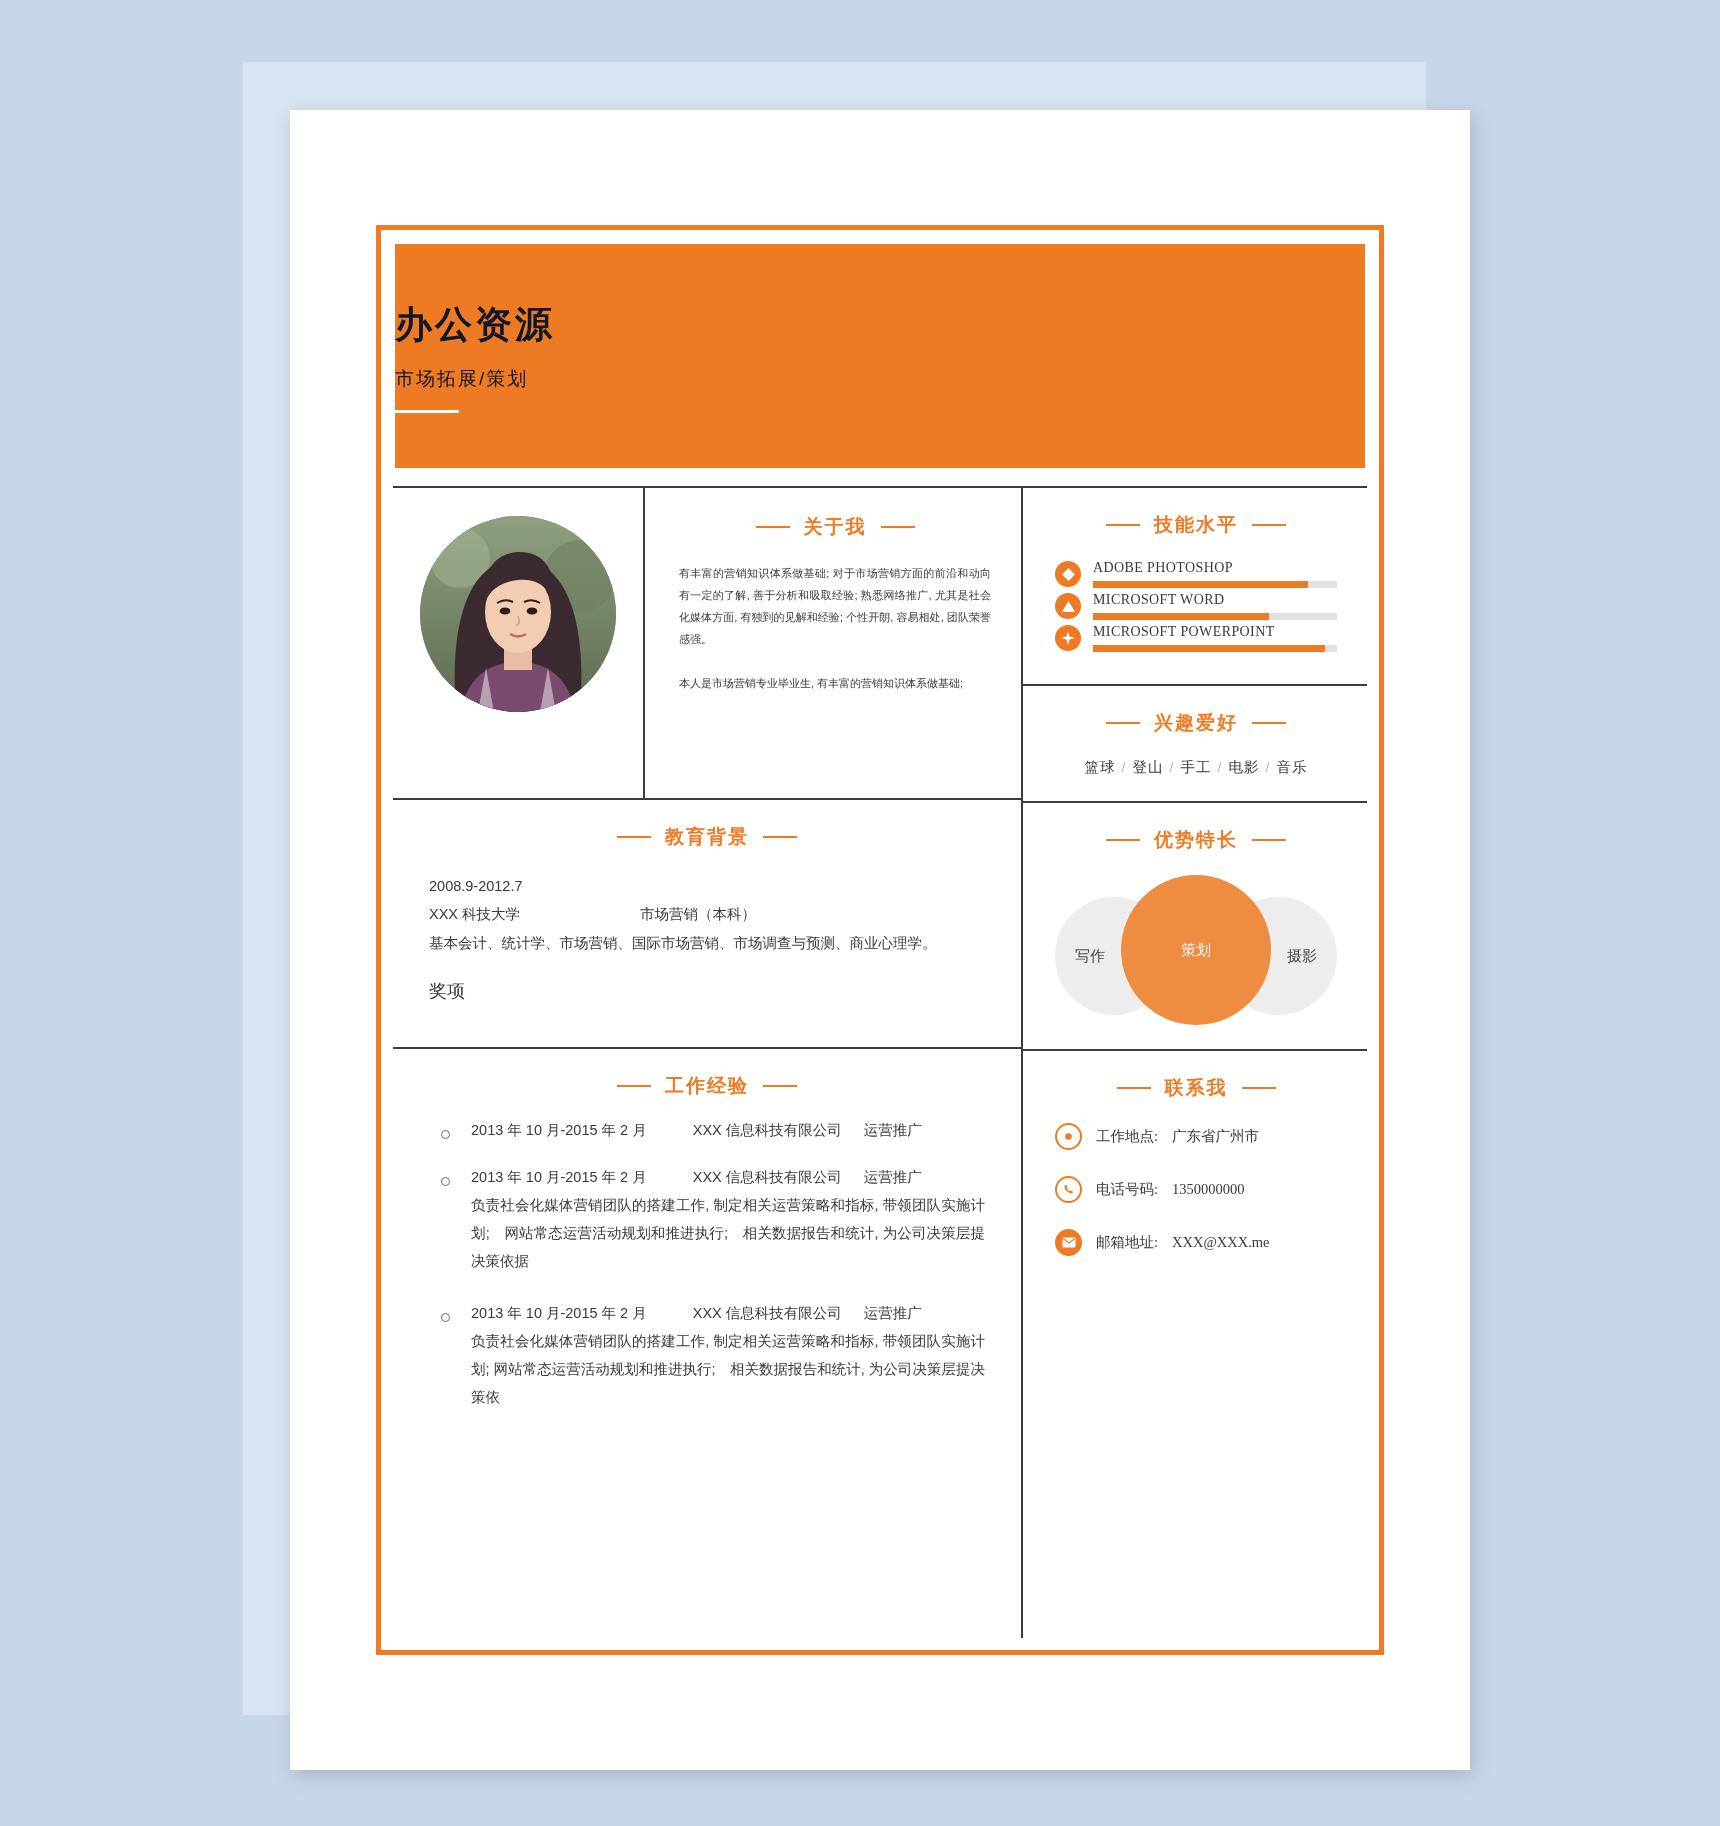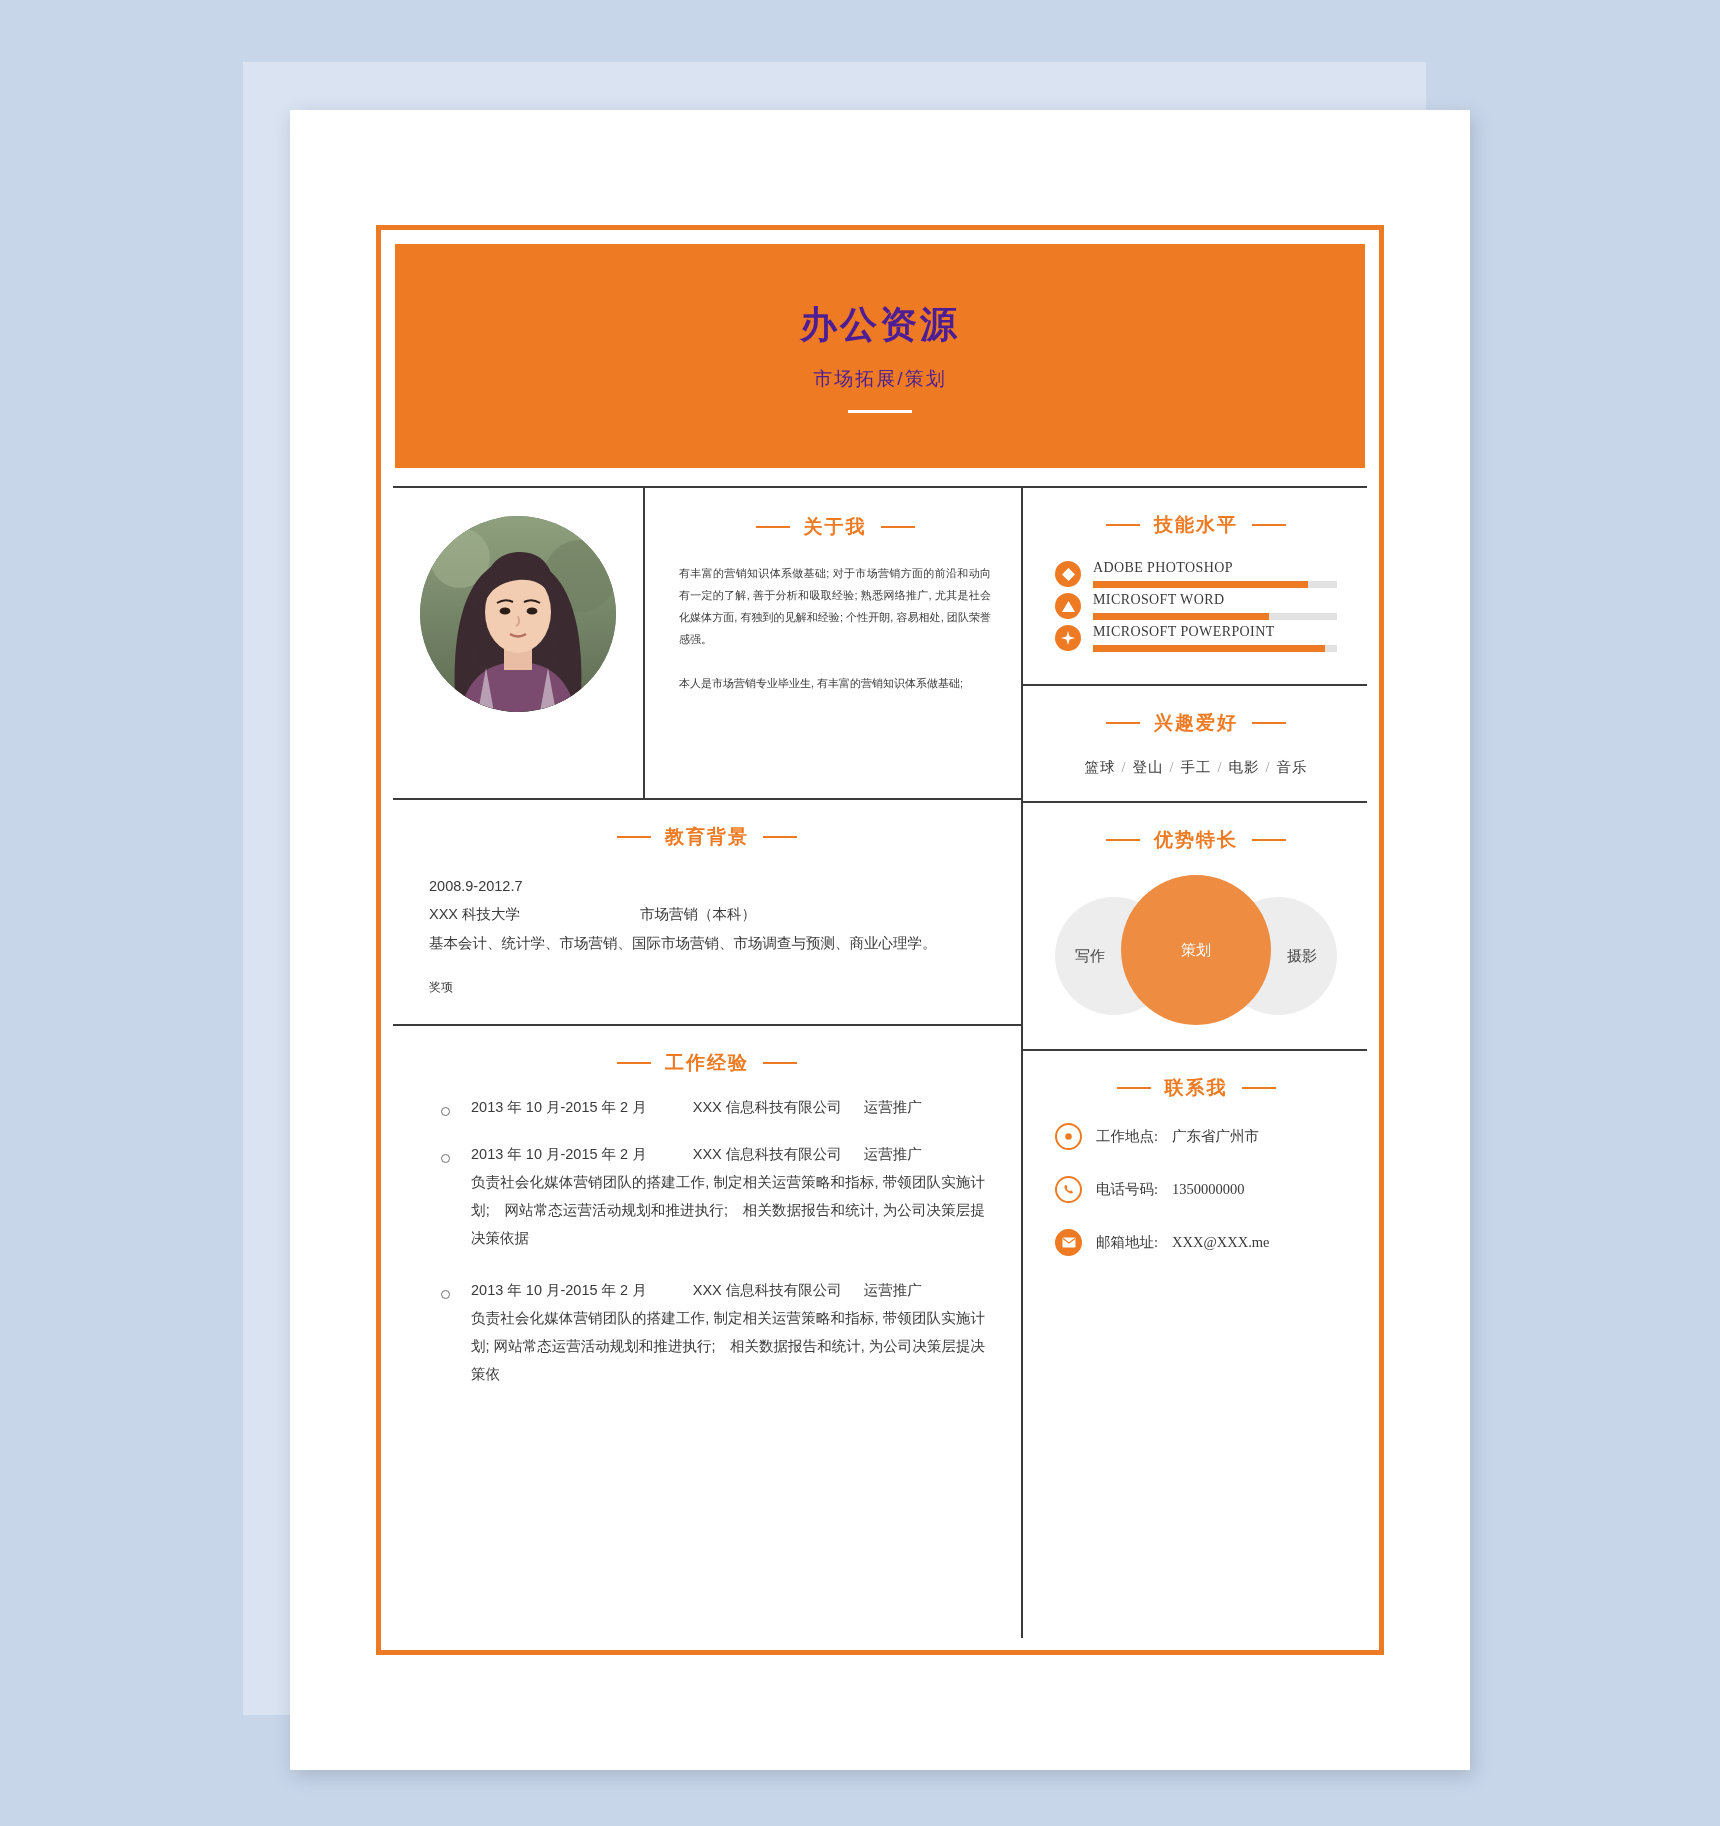--- a/index.html
+++ b/index.html
@@ -46,23 +46,23 @@
     position: absolute;
     left: 12px;
     top: 12px;
     right: 12px;
     height: 228px;
     background: #ee7b23;
     border: 2px solid #ffffff;
     box-sizing: border-box;
     display: flex;
     flex-direction: column;
-    align-items: center;
+    align-items: flex-start;
     justify-content: center;
-    color: #4c1d95;
+    color: #0f172a;
   }
   .header .name {
     font-size: 37px;
     font-weight: bold;
     letter-spacing: 3px;
     margin-bottom: 16px;
   }
   .header .subtitle {
     font-size: 19px;
     letter-spacing: 2px;
@@ -154,24 +154,24 @@
   }
   .block.last { border-bottom: none; }
 
   .edu-line {
     font-size: 14.5px;
     color: #3a3a3a;
     line-height: 1.95;
   }
   .edu-line .major { margin-left: 120px; }
   .awards-title {
-    font-size: 12px;
+    font-size: 18px;
     color: #3a3a3a;
     margin-top: 22px;
-    margin-bottom: 2px;
+    margin-bottom: 18px;
   }
   ul.award-list {
     list-style: none;
     margin: 0;
     padding: 0;
   }
   ul.award-list li {
     font-size: 14.5px;
     color: #3a3a3a;
     line-height: 2.05;

